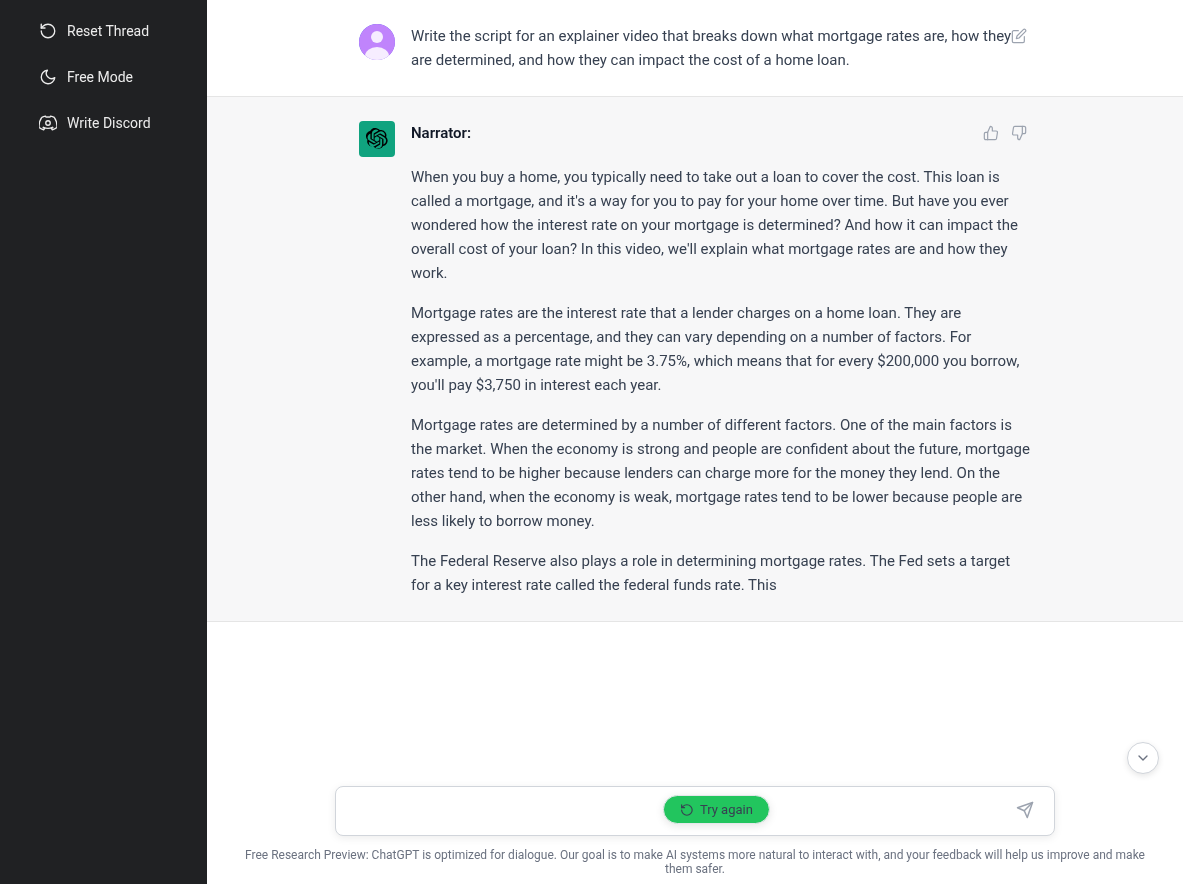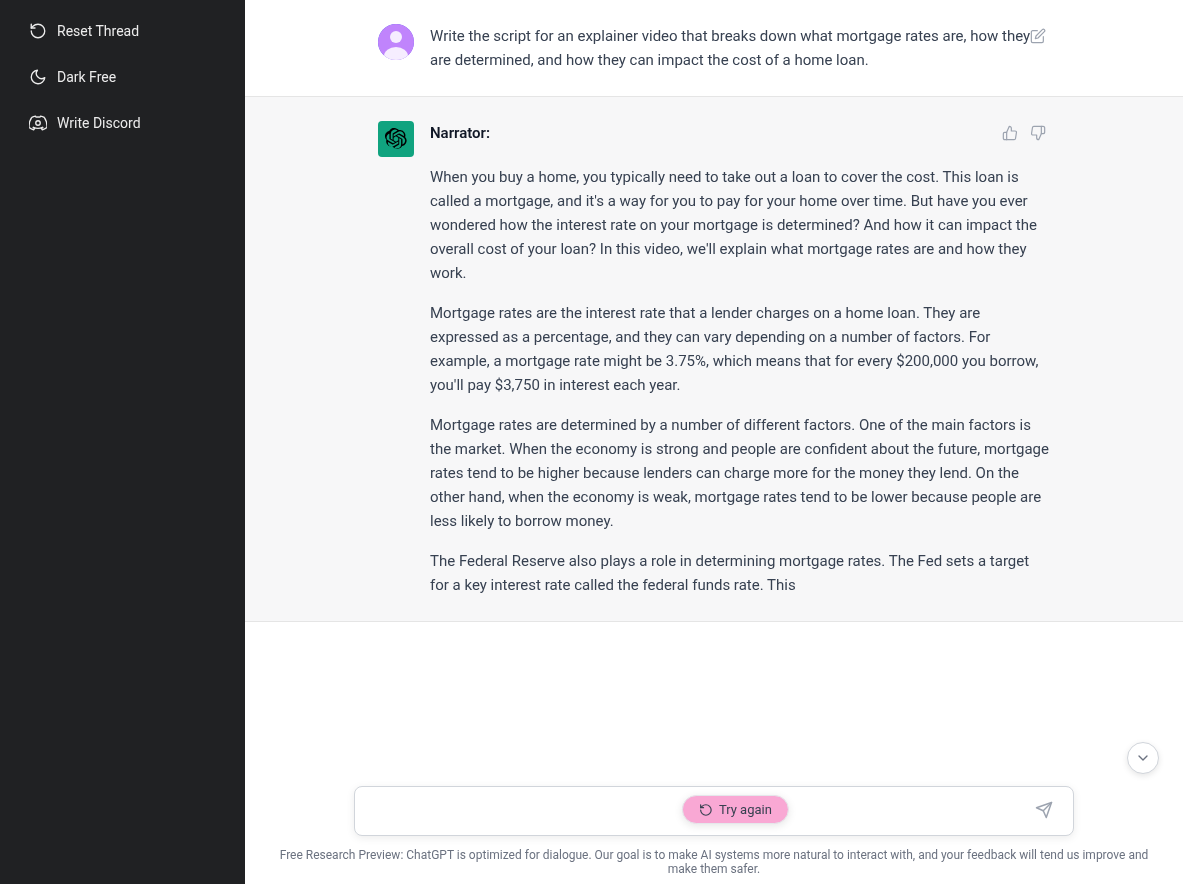--- a/index.html
+++ b/index.html
@@ -1,25 +1,25 @@
 <!DOCTYPE html>
 <html><head>
   <meta charset="utf-8">
   <style>
     * { box-sizing: border-box; margin: 0; padding: 0; }
     body { font-family: -apple-system, BlinkMacSystemFont, 'Segoe UI', Roboto, sans-serif; background: #fff; display: flex; height: 884px; width: 1183px; overflow: hidden; }
 
     
     .sidebar {
-      width: 245px;
+      width: 207px;
       background: #202123;
       color: #fff;
       display: flex;
       flex-direction: column;
-      padding: 8px 5px;
+      padding: 8px 15px;
       flex-shrink: 0;
     }
     .sidebar-item {
       display: flex;
       align-items: center;
       gap: 10px;
       padding: 12px 16px;
       cursor: pointer;
       font-size: 14px;
       color: #ececec;
@@ -170,21 +170,21 @@
       color: #9ca3af;
     }
     .input-box button svg { width: 18px; height: 18px; stroke: currentColor; fill: none; stroke-width: 2; stroke-linecap: round; stroke-linejoin: round; }
 
     
     .try-again-tooltip {
       position: absolute;
       bottom: 60px;
       left: 50%;
       transform: translateX(-30%);
-      background: #f9a8d4;
+      background: #22c55e;
       border: 1px solid #e5e7eb;
       border-radius: 20px;
       padding: 6px 16px;
       font-size: 13px;
       color: #374151;
       display: flex;
       align-items: center;
       gap: 6px;
       box-shadow: 0 2px 8px rgba(0,0,0,0.1);
       cursor: pointer;
@@ -250,21 +250,21 @@
         </svg>
     </span>
     <span>Reset Thread</span>
   </div>
   <div class="sidebar-item">
     <span class="sidebar-icon">
       <svg viewBox="0 0 24 24">
           <path d="M21 12.79A9 9 0 1 1 11.21 3 7 7 0 0 0 21 12.79z"></path>
         </svg>
     </span>
-    <span>Dark Free</span>
+    <span>Free Mode</span>
   </div>
   <div class="sidebar-item">
     <span class="sidebar-icon">
       <svg viewBox="0 0 24 24">
           <circle cx="12" cy="12" r="3"></circle>
           <path d="M20.317 4.37a19.791 19.791 0 0 0-4.885-1.515.074.074 0 0 0-.079.037c-.21.375-.444.864-.608 1.25a18.27 18.27 0 0 0-5.487 0 12.64 12.64 0 0 0-.617-1.25.077.077 0 0 0-.079-.037A19.736 19.736 0 0 0 3.677 4.37a.07.07 0 0 0-.032.027C.533 9.046-.32 13.58.099 18.057c.002.022.015.043.03.056a19.9 19.9 0 0 0 5.993 3.03.078.078 0 0 0 .084-.028c.462-.63.874-1.295 1.226-1.994a.076.076 0 0 0-.041-.106 13.107 13.107 0 0 1-1.872-.892.077.077 0 0 1-.008-.128 10.2 10.2 0 0 0 .372-.292.074.074 0 0 1 .077-.01c3.928 1.793 8.18 1.793 12.062 0a.074.074 0 0 1 .078.01c.12.098.246.198.373.292a.077.077 0 0 1-.006.127 12.299 12.299 0 0 1-1.873.892.077.077 0 0 0-.041.107c.36.698.772 1.362 1.225 1.993a.076.076 0 0 0 .084.028 19.839 19.839 0 0 0 6.002-3.03.077.077 0 0 0 .032-.054c.5-5.177-.838-9.674-3.549-13.66a.061.061 0 0 0-.031-.03z"></path>
         </svg>
     </span>
     <span>Write Discord</span>
   </div>
@@ -350,15 +350,15 @@
       <button title="Send">
         <svg viewBox="0 0 24 24">
             <line x1="22" y1="2" x2="11" y2="13"></line>
             <polygon points="22 2 15 22 11 13 2 9 22 2"></polygon>
           </svg>
       </button>
     </div>
   </div>
 
   <div class="footer">
-    <span>Free Research Preview: ChatGPT is optimized for dialogue. Our goal is to make AI systems more natural to interact with, and your feedback will tend us improve and make them safer.</span>
+    <span>Free Research Preview: ChatGPT is optimized for dialogue. Our goal is to make AI systems more natural to interact with, and your feedback will help us improve and make them safer.</span>
   </div>
 </main>
 
 </body></html>

